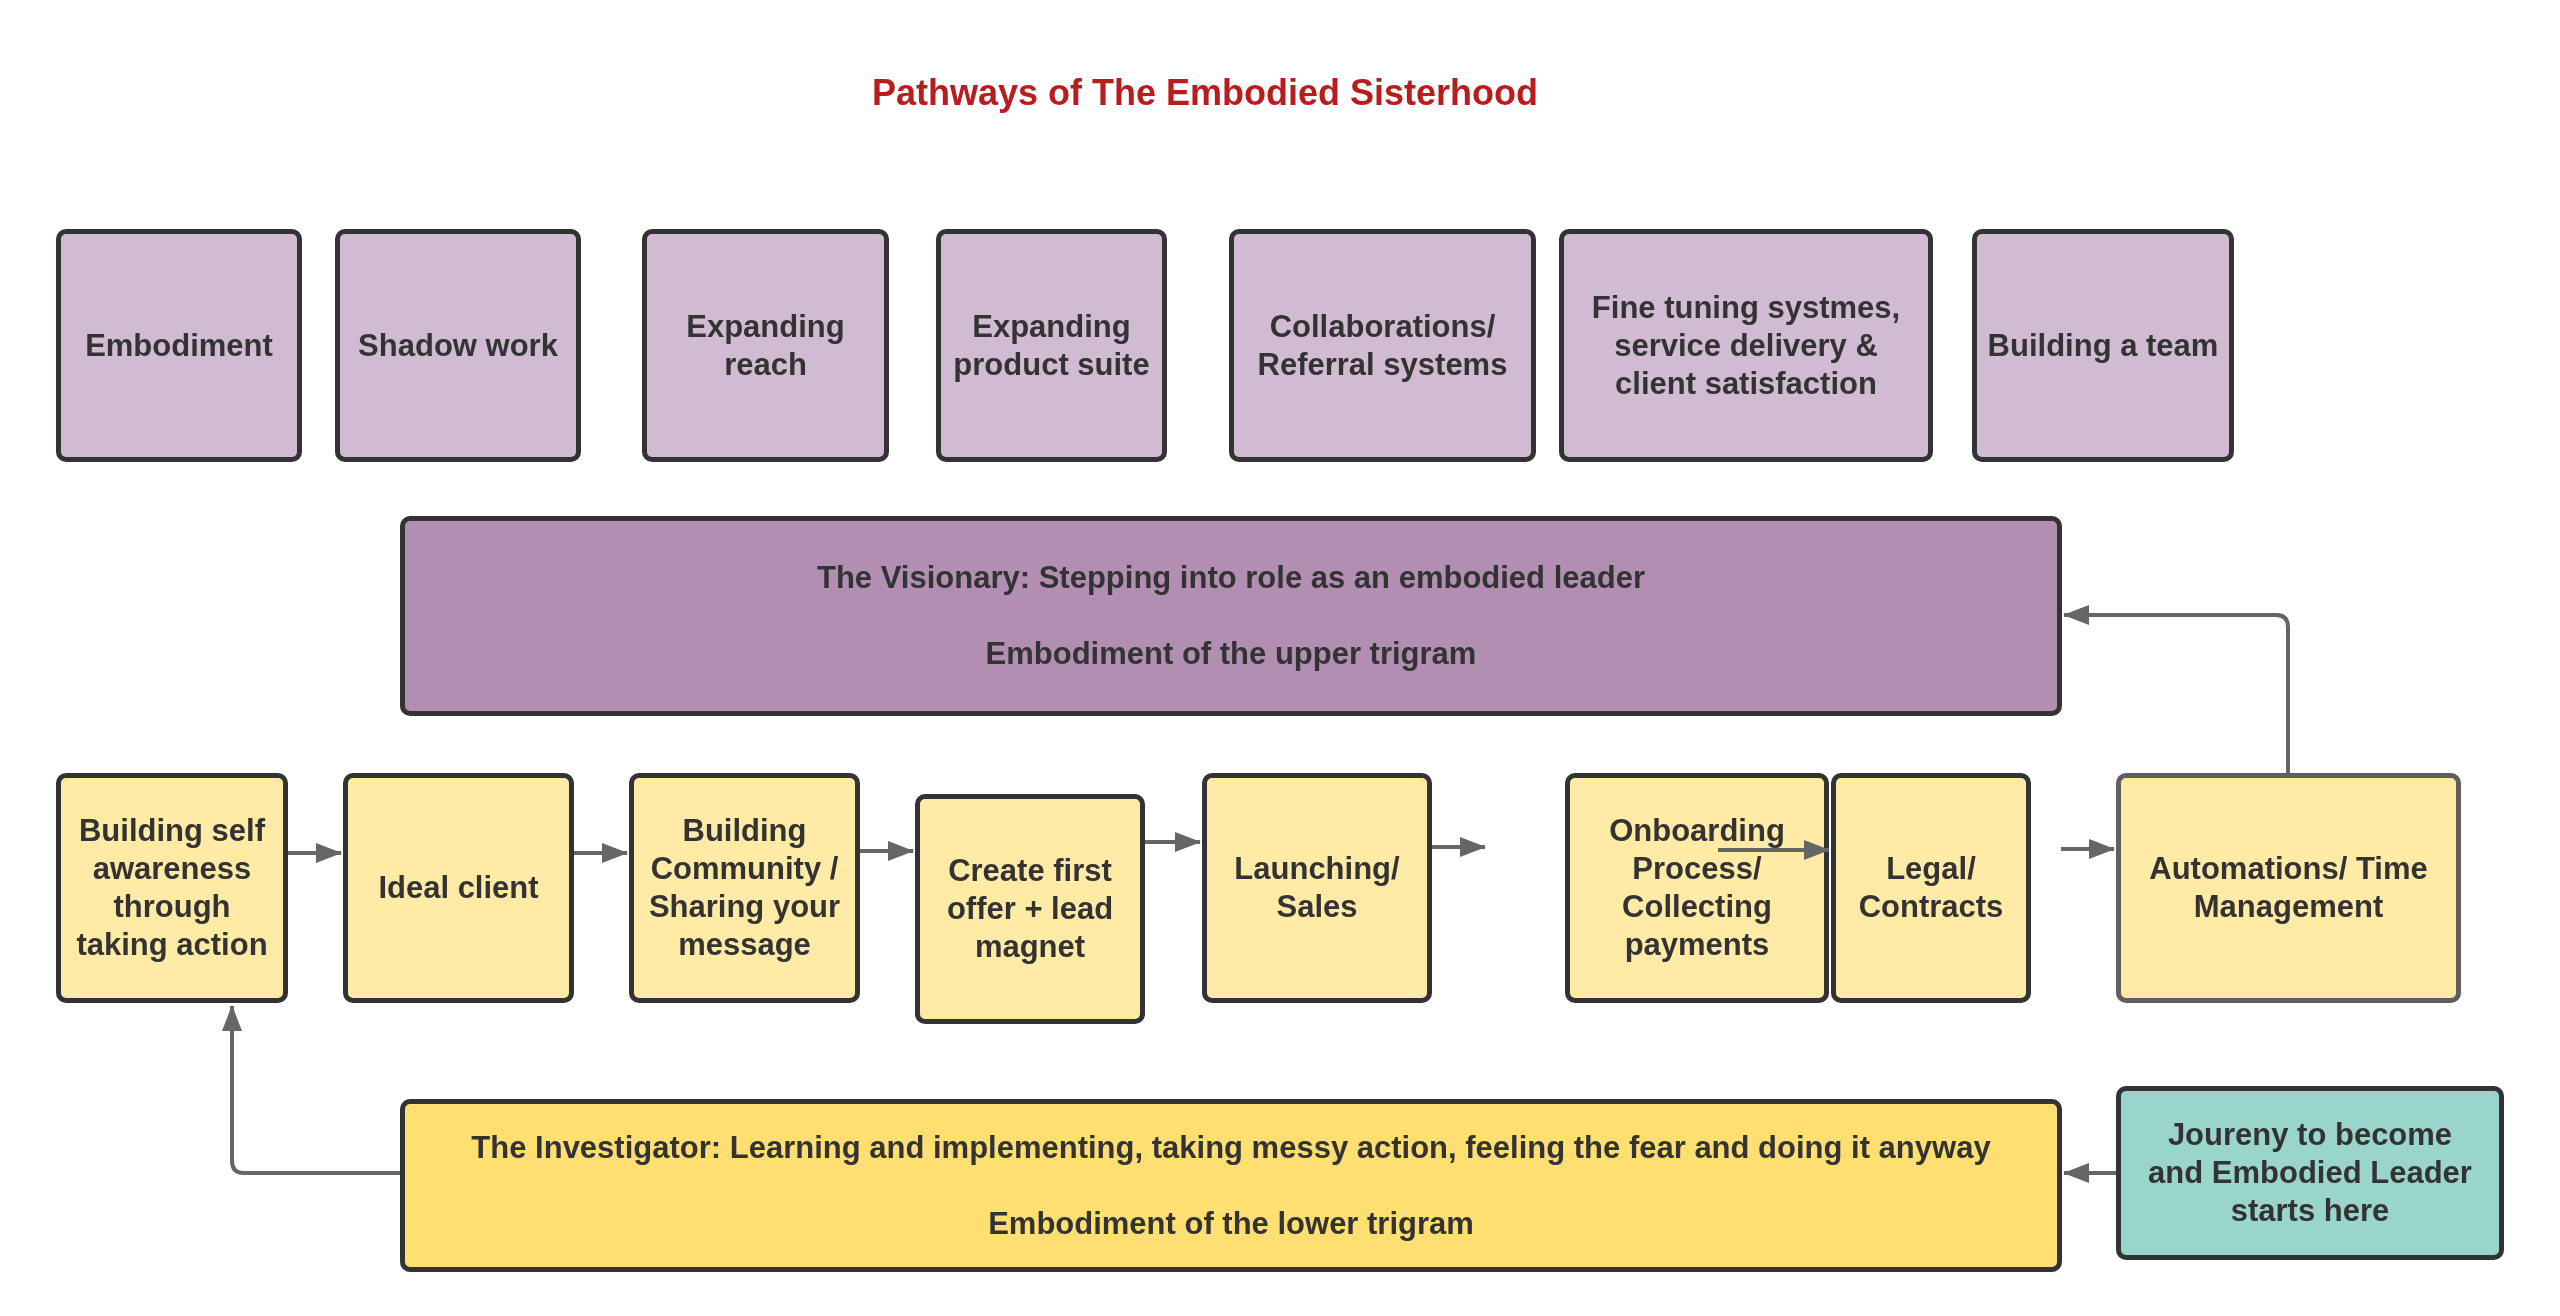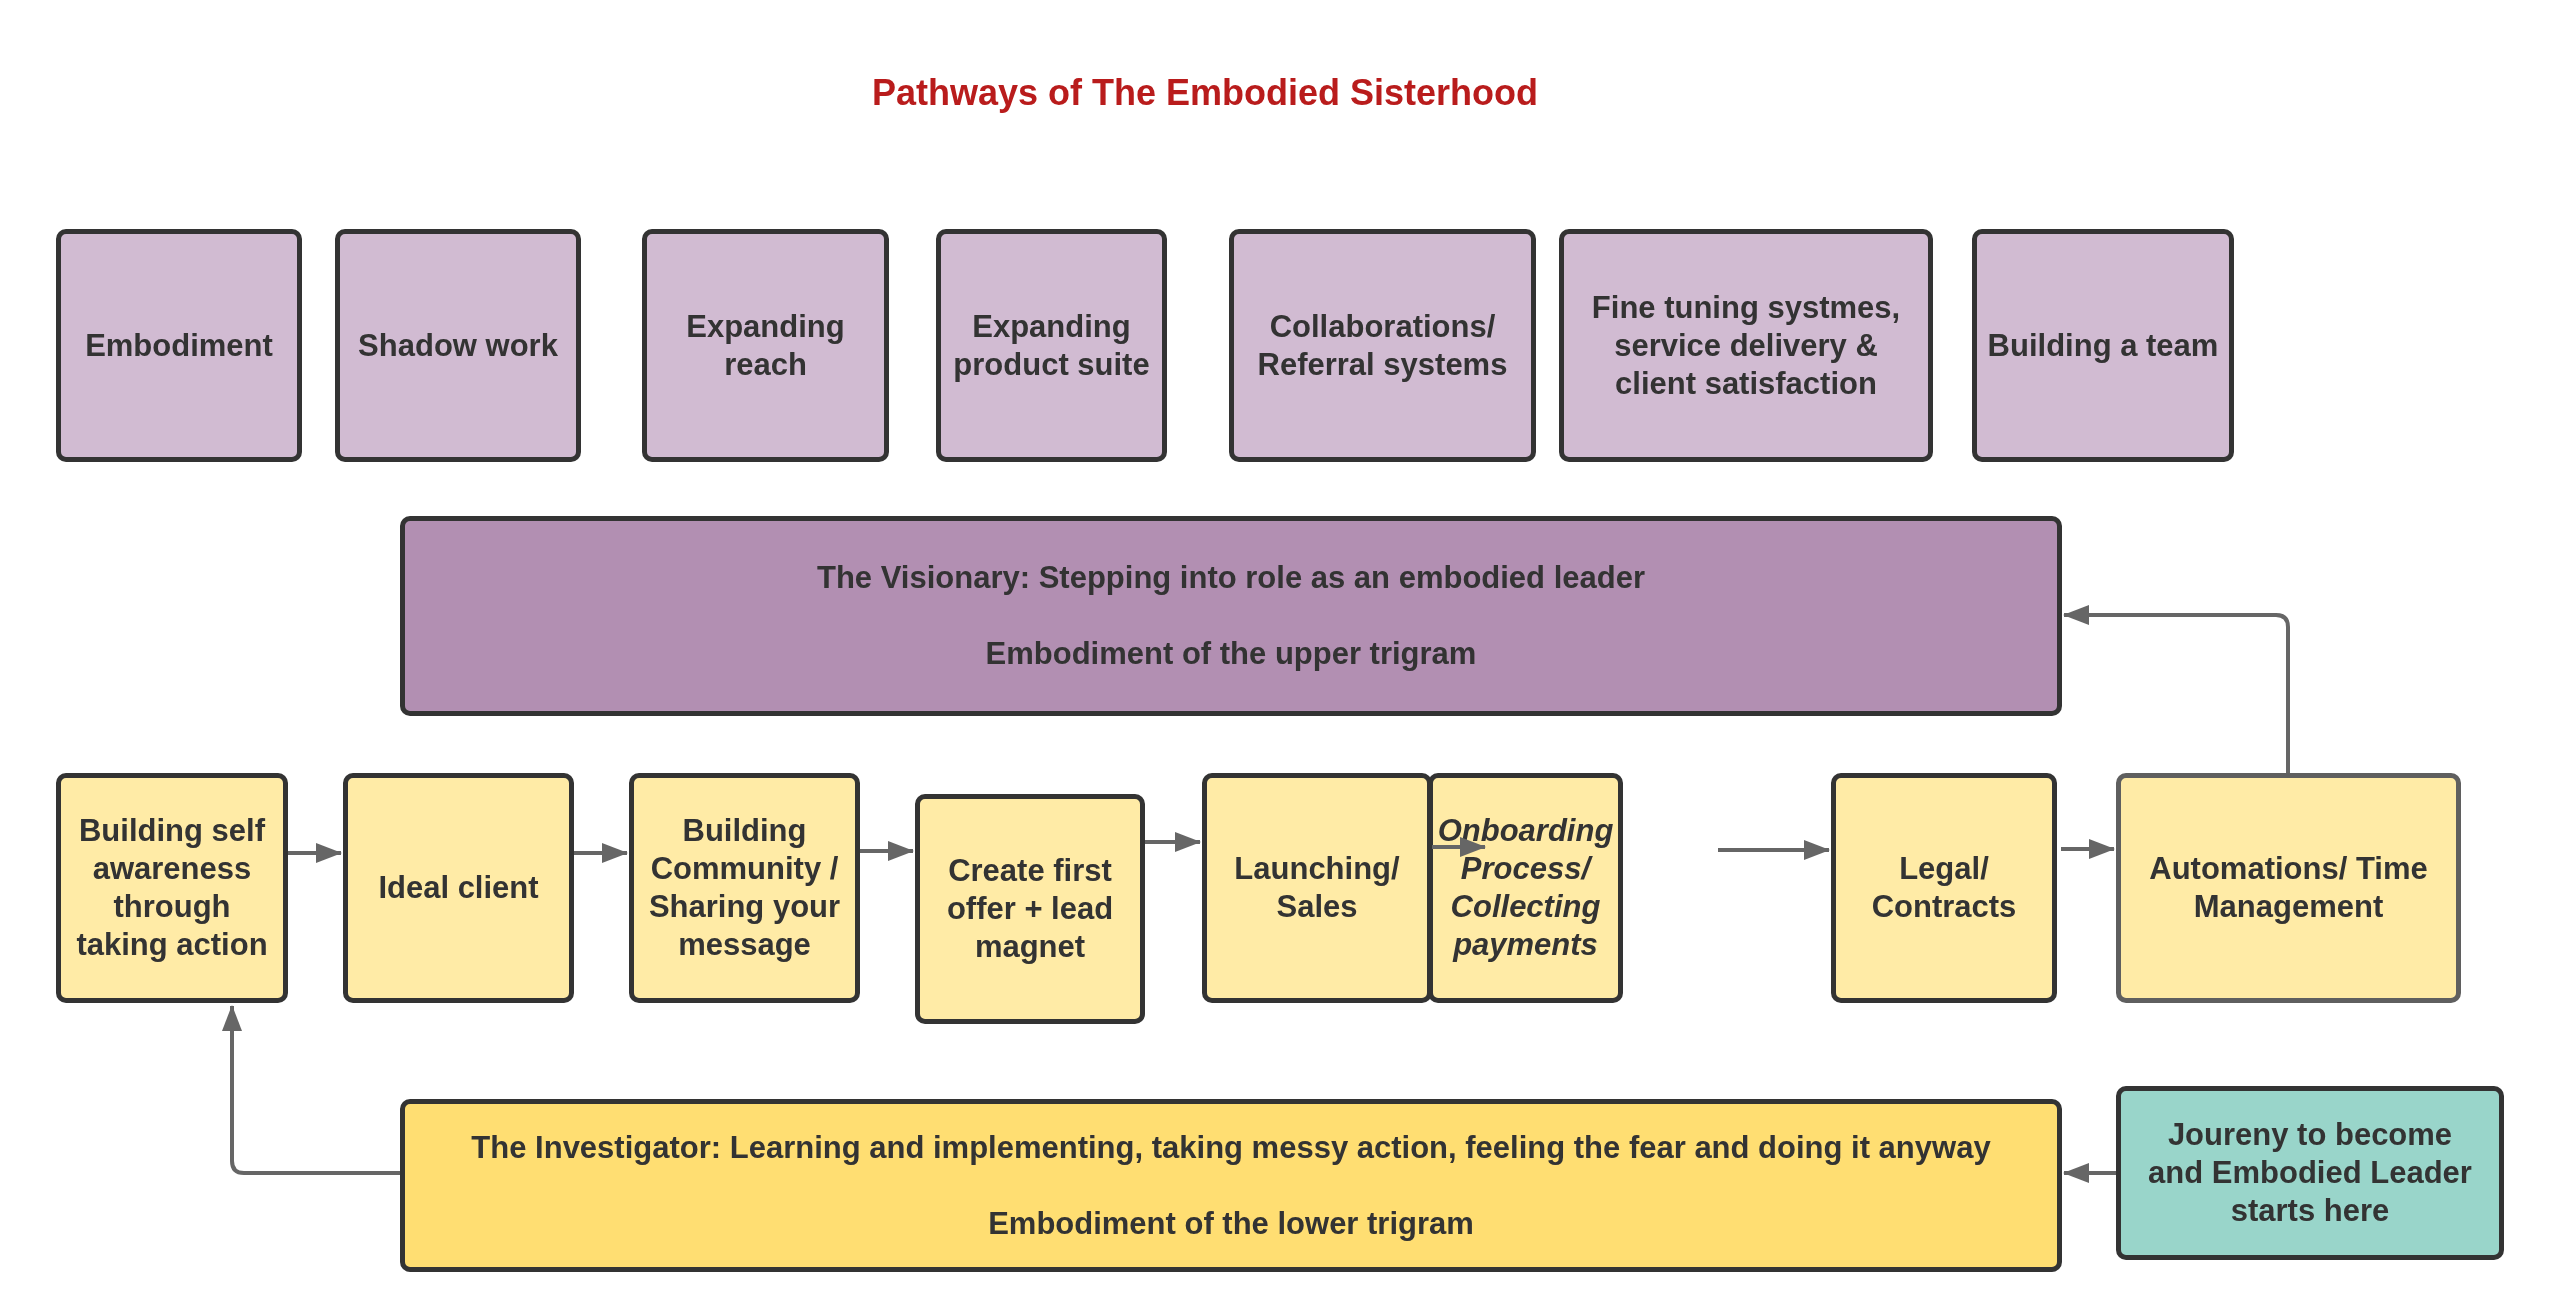--- a/index.html
+++ b/index.html
@@ -50,25 +50,25 @@
 <div class="box step" style="left:343px;width:231px;">Ideal client</div>
 <div class="box step" style="left:629px;width:231px;">Building
 Community /
 Sharing your
 message</div>
 <div class="box step" style="left:915px;width:230px;margin-top:21px;">Create first
 offer + lead
 magnet</div>
 <div class="box step" style="left:1202px;width:230px;">Launching/
 Sales</div>
-<div class="box step" style="left:1428px;width:195px;font-style:italic;">Onboarding
+<div class="box step" style="left:1565px;width:264px;">Onboarding
 Process/
 Collecting
 payments</div>
-<div class="box step" style="left:1831px;width:226px;">Legal/
+<div class="box step" style="left:1831px;width:200px;">Legal/
 Contracts</div>
 <div class="box step soft" style="left:2116px;width:345px;">Automations/ Time
 Management</div>
 
 <div class="box investigator">
   <div>
     <div>The Investigator: Learning and implementing, taking messy action, feeling the fear and doing it anyway</div>
     <div>Embodiment of the lower trigram</div>
   </div>
 </div>

